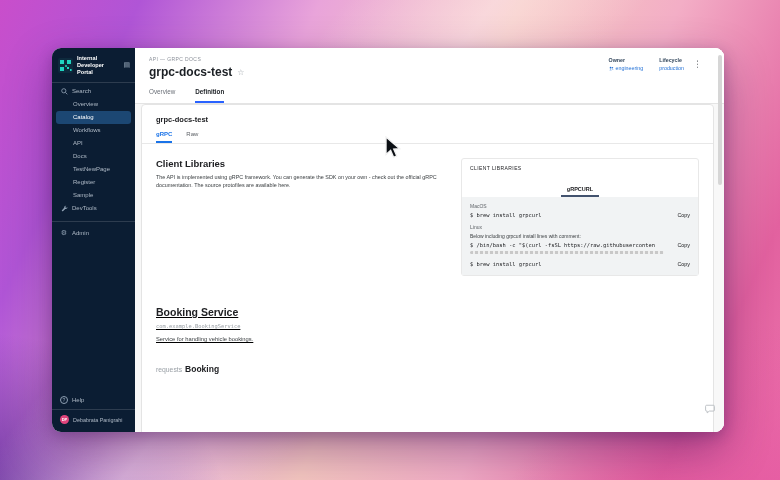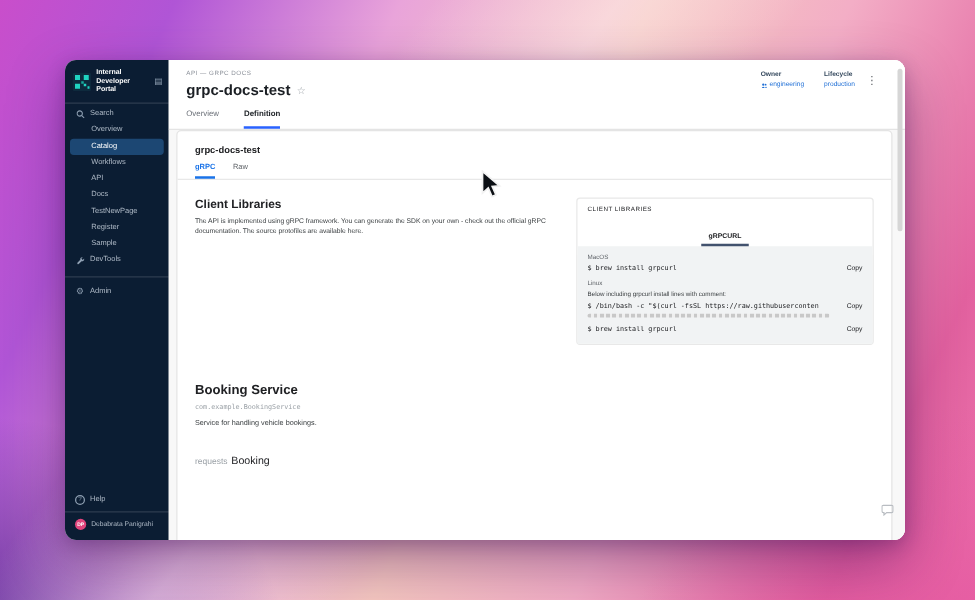--- a/index.html
+++ b/index.html
@@ -63,31 +63,31 @@
   .panel-tabrow { text-align:center; padding:2px 0 0 0; }
   .panel-tab { display:inline-block; font-size:5.5px; color:#202124; font-weight:bold; border-bottom:2px solid #42526e; padding:0 6px 3px 6px; cursor:pointer; }
   .panel-body { background:#f1f3f4; padding:6px 8px 8px 8px; }
   .os-label { font-size:5px; color:#5f6368; margin-bottom:3px; }
   .code-row { display:flex; justify-content:space-between; align-items:center; margin-bottom:6px; }
   .code { font-family:"DejaVu Sans Mono", monospace; font-size:5.4px; color:#202124; white-space:nowrap; overflow:hidden; max-width:185px; }
   .copy { font-size:5.4px; color:#202124; cursor:pointer; flex-shrink:0; margin-left:6px; }
   .comment { font-size:5px; color:#3c4043; margin-bottom:3px; }
   .hscroll { height:3px; width:88%; border-radius:2px; margin:-3px 0 7px 0;
              background:repeating-linear-gradient(90deg,#c8c8c8 0 3px, #efefef 3px 5px); cursor:pointer; }
-  .svc-block { padding:30px 14px 0 14px; }
+  .svc-block { padding:30px 14px 0 14px;text-decoration:underline; }
   .svc-h { font-size:10.5px; font-weight:bold; color:#202124; }
   .svc-fqn { font-family:"DejaVu Sans Mono", monospace; font-size:5.4px; color:#9aa0a6; margin-top:5px; }
   .svc-p { font-size:5.8px; color:#3c4043; margin-top:7px; }
   .rpc-block { padding:28px 14px 0 14px; }
   .rpc-kind { font-size:8px; color:#9aa0a6; margin-right:3px; }
   .rpc-name { font-size:9.5px; font-weight:bold; color:#202124; }
   .rpc-p { font-size:5.4px; color:#3c4043; margin-top:5px; }
   .req-block { padding:16px 14px 0 14px; }
   .req-kind { font-size:6.8px; color:#9aa0a6; margin-right:3px; }
-  .req-name { font-size:8.5px; font-weight:normal; color:#202124; }
+  .req-name { font-size:8.5px; font-weight:bold; color:#202124; }
   .vscroll { position:absolute; top:7px; right:2px; width:4px; height:130px; background:#d6d6d6; border-radius:2px; z-index:3; cursor:pointer; }
   .feedback { position:absolute; right:9px; bottom:14px; color:#b9bdc2; z-index:3; cursor:pointer; }
   .cursor { position:absolute; left:384px; top:136px; z-index:50; pointer-events:none; }
 </style>
 </head>
 <body>
 
 <div class="window">
 
   <div class="sidebar">

